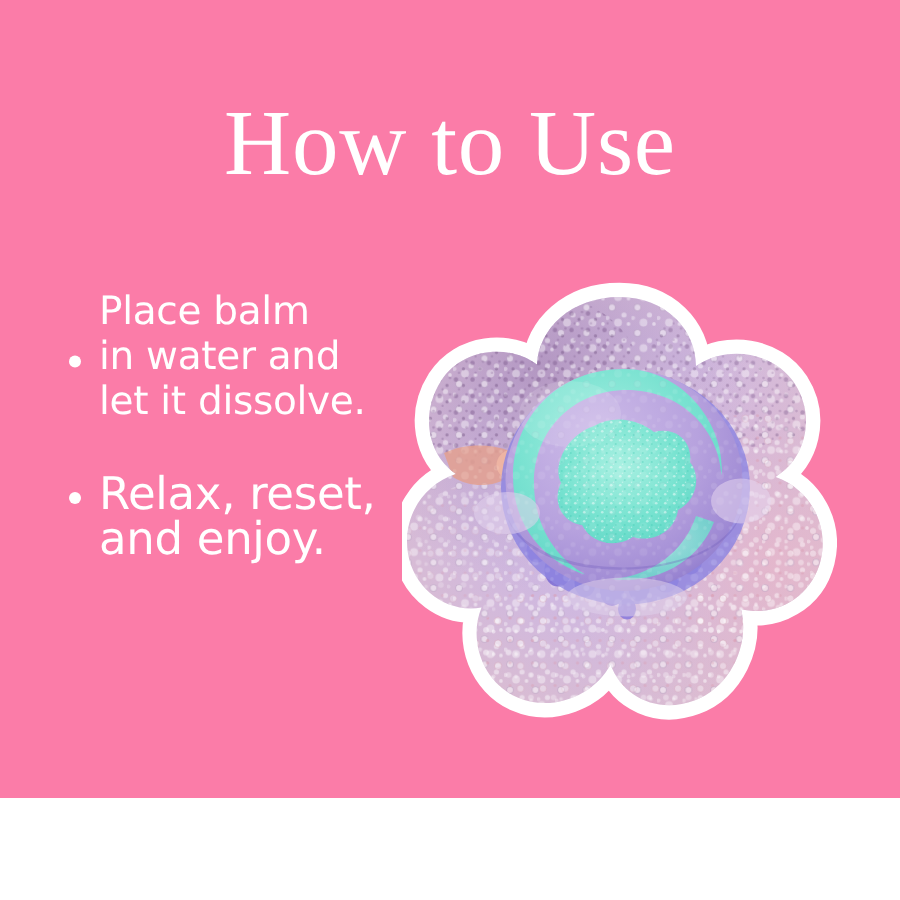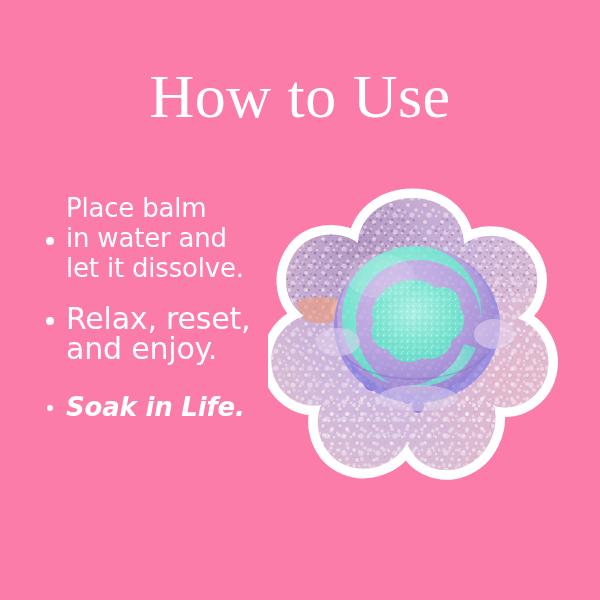--- a/index.html
+++ b/index.html
@@ -9,21 +9,21 @@
   body {
     width: 600px;
     height: 600px;
     overflow: hidden;
     font-family: "Liberation Sans", sans-serif;
   }
 
   #poster {
     position: relative;
     width: 600px;
-    height: 600px;
+    height: 532px;
     background: #fb7ca8;
     overflow: hidden;
   }
 
   
   #title {
     position: absolute;
     top: 62px;
     left: 0;
     width: 600px;
@@ -68,21 +68,21 @@
 
   .step-text {
     flex: 1 1 auto;
     font-family: "DejaVu Sans", "Liberation Sans", sans-serif;
     font-weight: 400;
     color: #ffffff;
     white-space: pre-line;
   }
 
   
-  #step-1 { margin-bottom: 21px; justify-content: flex-end; }
+  #step-1 { margin-bottom: 32px; justify-content: flex-end; }
   #step-1 .step-text {
     font-size: 26px;
     line-height: 30px;
     letter-spacing: -0.2px;
   }
   #step-1 .step-dot-col { padding-top: 44px; }
   #step-1 .dot { width: 8px; height: 8px; }
 
   
   #step-2 { margin-bottom: 28px; }
@@ -309,22 +309,16 @@
     </div>
 
     <div class="step" id="step-2">
       <span class="step-dot-col">
         <span class="dot"></span>
       </span>
       <span class="step-text">Relax, reset,
 and enjoy.</span>
     </div>
 
-    <div class="step" id="step-3">
-      <span class="step-dot-col">
-        <span class="dot"></span>
-      </span>
-      <span class="step-text">Soak in Life.</span>
-    </div>
 
   </div>
 
 </div>
 
 </body></html>

